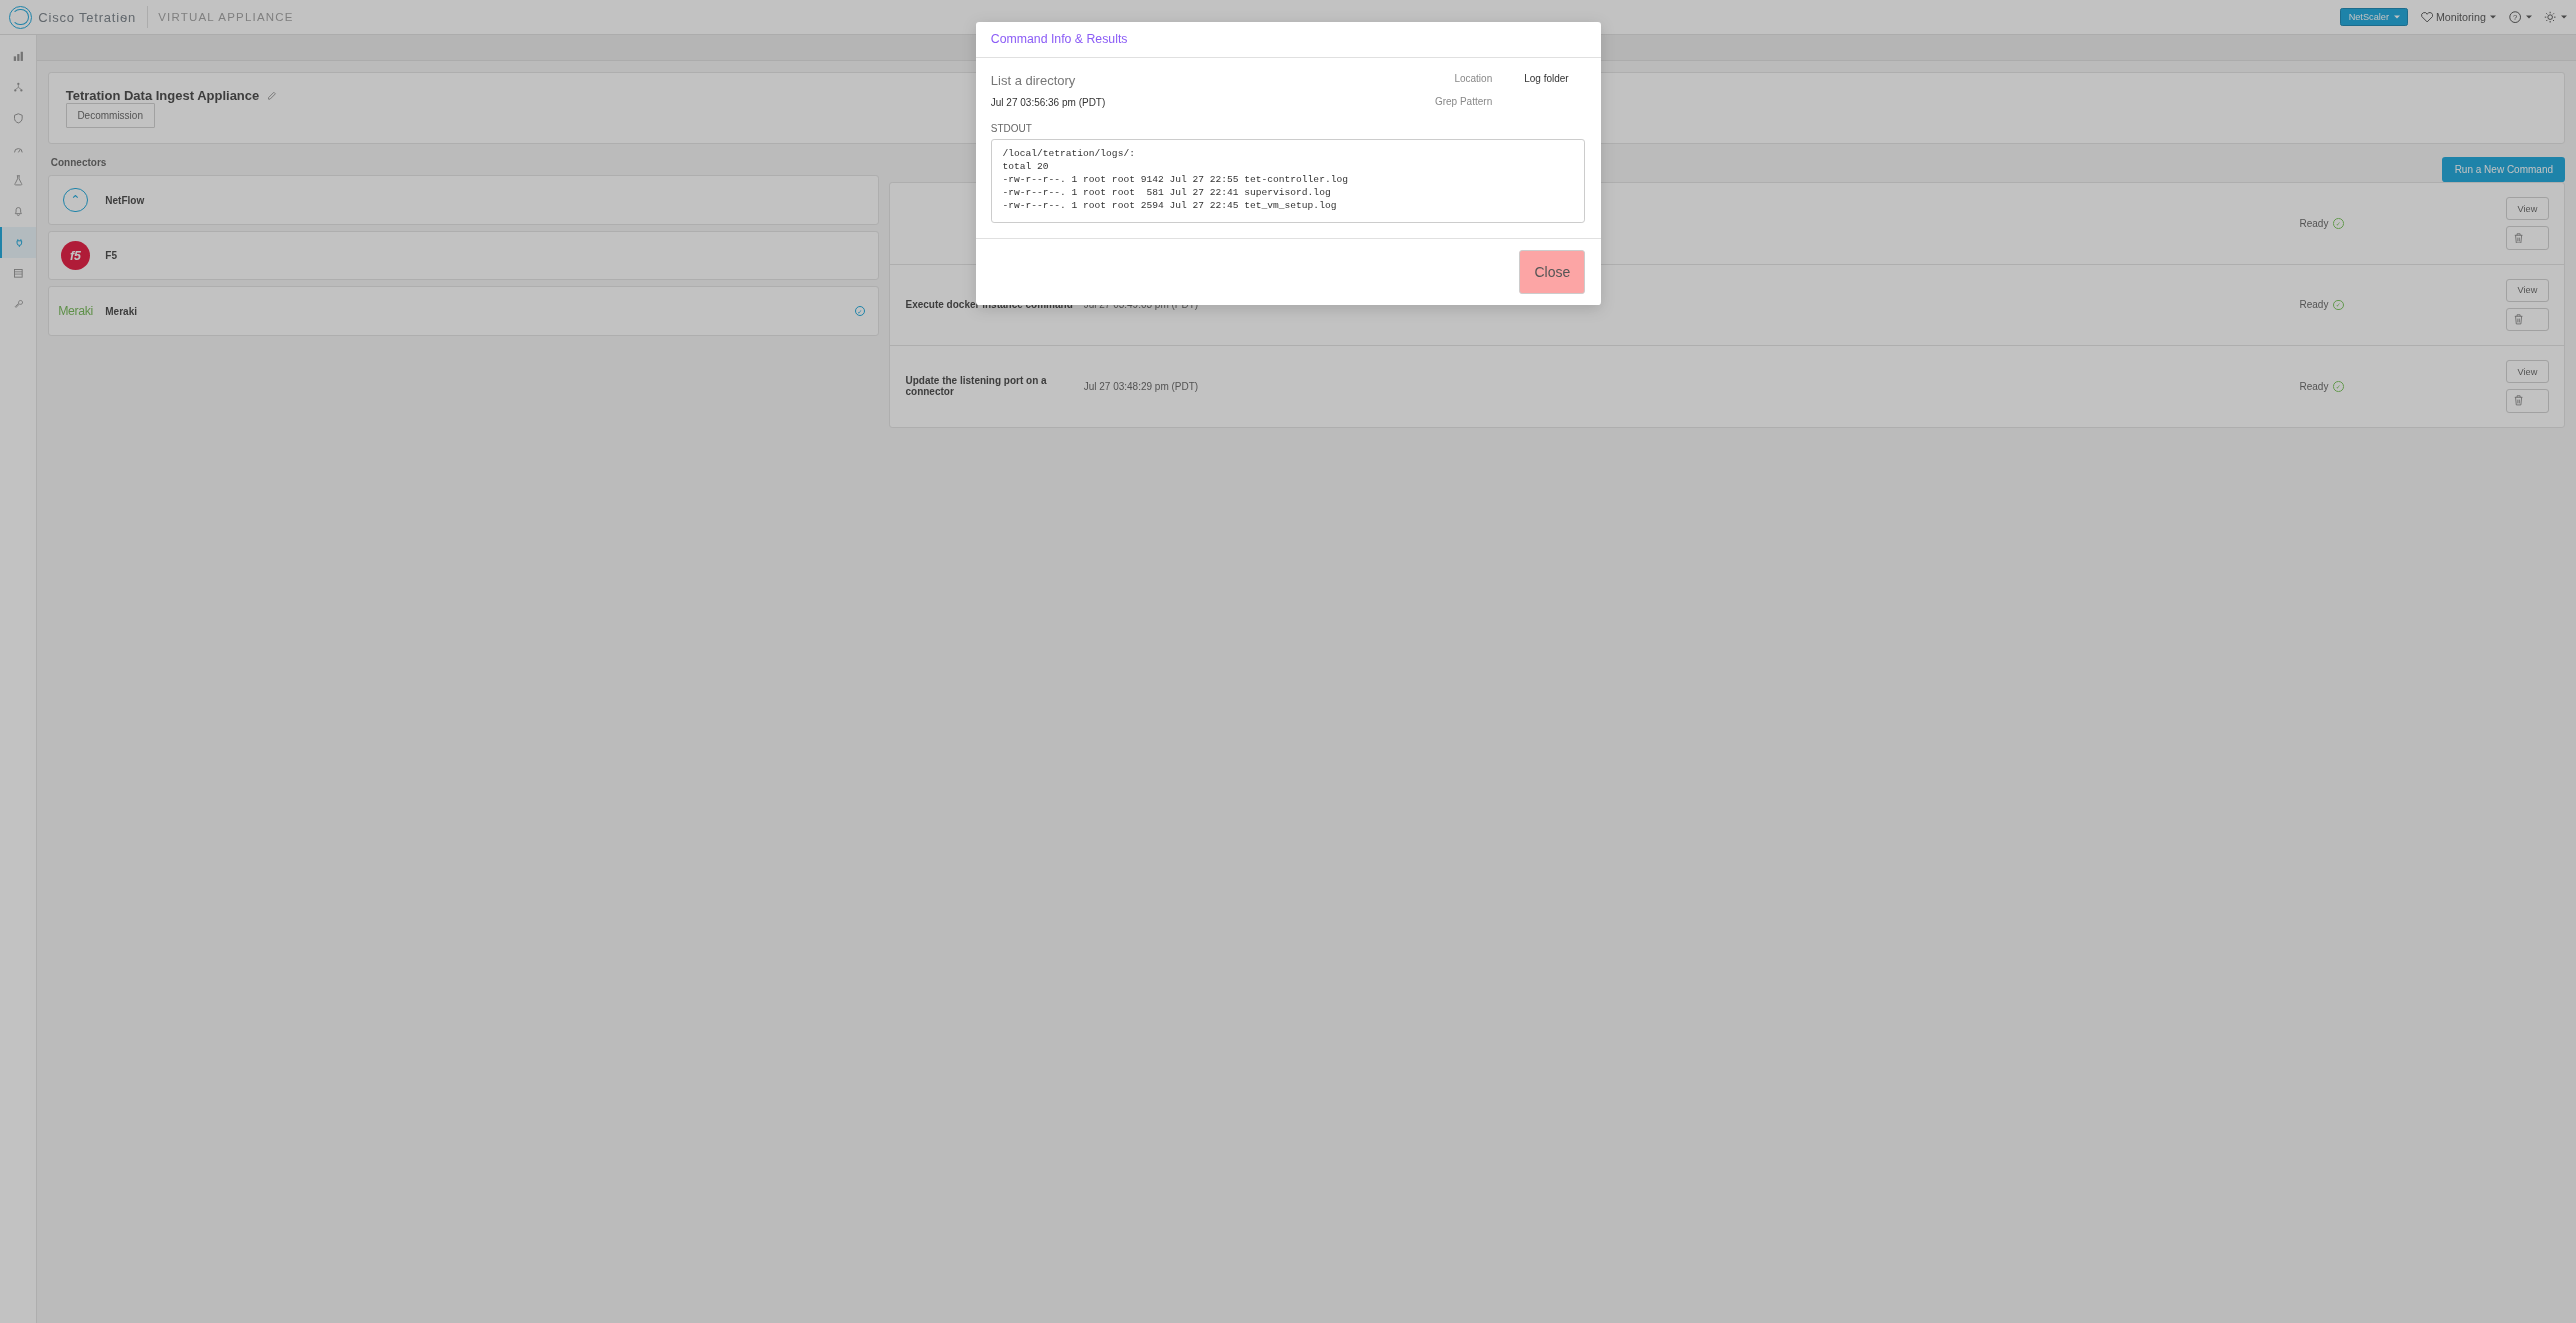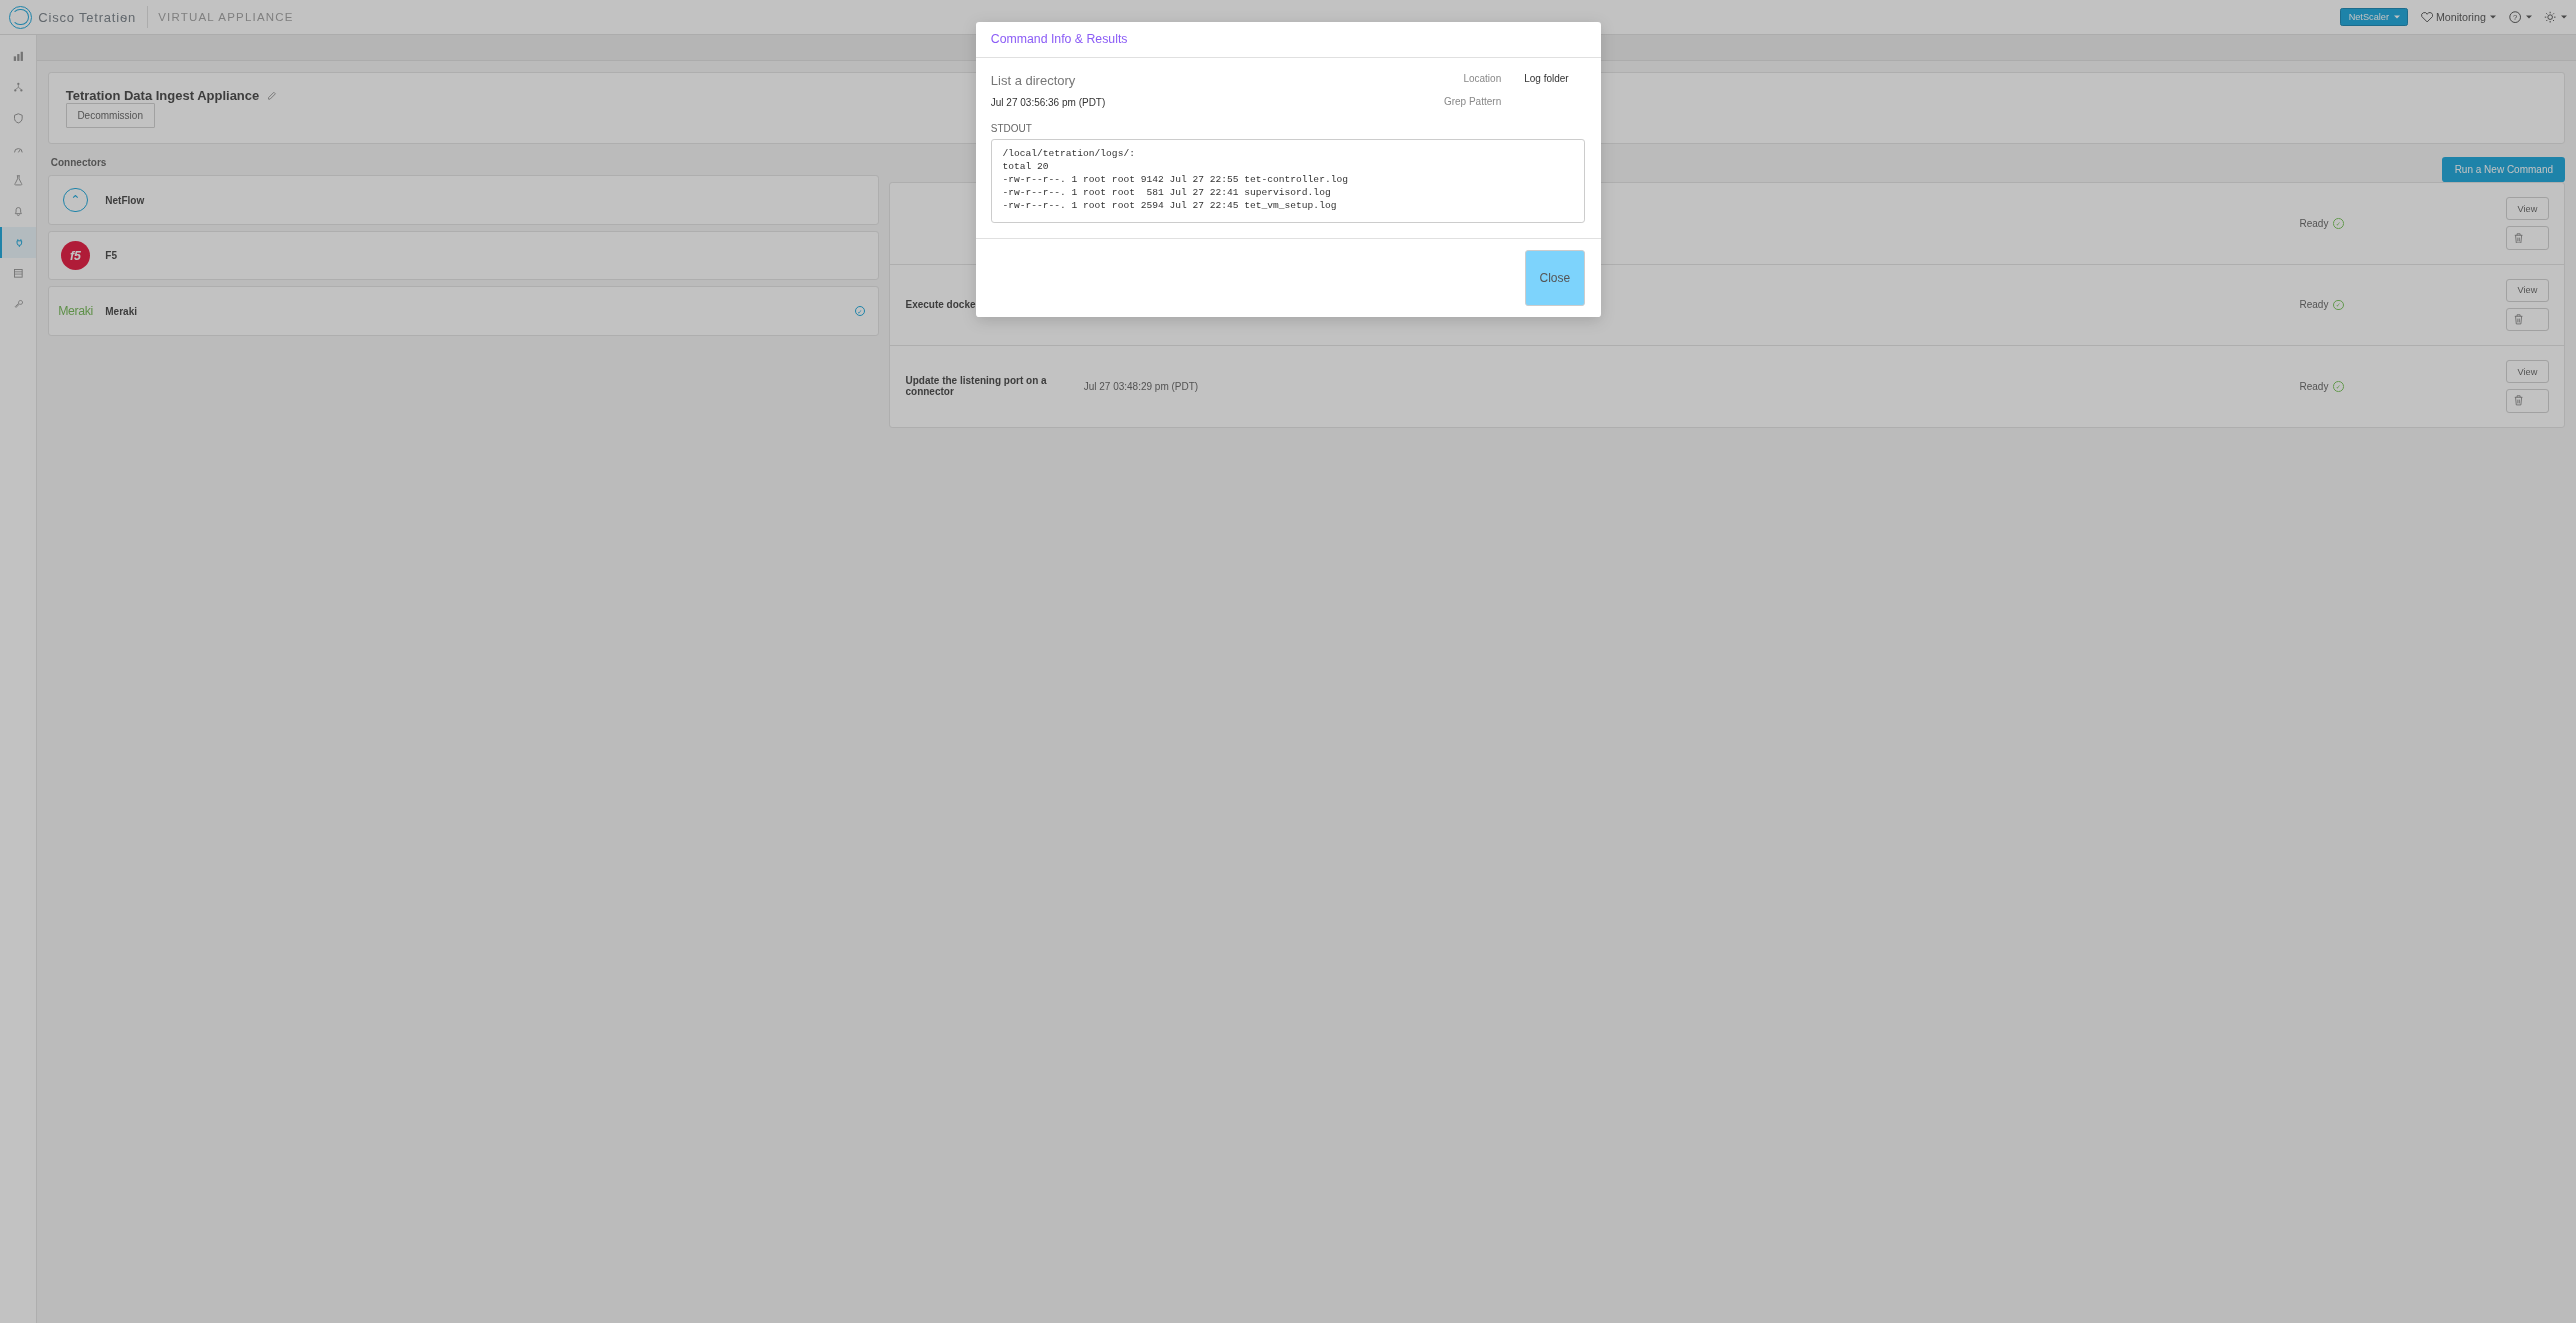--- a/index.html
+++ b/index.html
@@ -367,21 +367,21 @@
       margin-top: 9px;
     }
     .modal-meta {
       display: flex;
       flex-direction: column;
       gap: 12.3px;
       align-items: flex-end;
     }
     .meta-row {
       display: flex;
-      gap: 23px;
+      gap: 32px;
       font-size: 10px;
     }
     .meta-label { color: #888; text-align: right; }
     .meta-value { color: #333; width: 61px; }
     .stdout-label {
       font-size: 10px;
       color: #666;
       margin-bottom: 4.6px;
     }
     .stdout-box {
@@ -395,25 +395,25 @@
       line-height: 1.35;
       min-height: 84px;
     }
     .modal-footer {
       padding: 10.7px 15.3px;
       border-top: 0.8px solid #e0e0e0;
       display: flex;
       justify-content: flex-end;
     }
     .close-btn {
-      background: #7dd3fc;
+      background: #fca5a5;
       border: 0.8px solid #ccc;
-      padding: 20px 14px;
-      border-radius: 3.1px;
-      font-size: 12px;
+      padding: 13px 14px;
+      border-radius: 3.1px;
+      font-size: 14px;
       color: #555;
       cursor: pointer;
     }
     
     svg { display: block; }
   </style>
 </head>
 <body>
 
 <div class="top-header">

